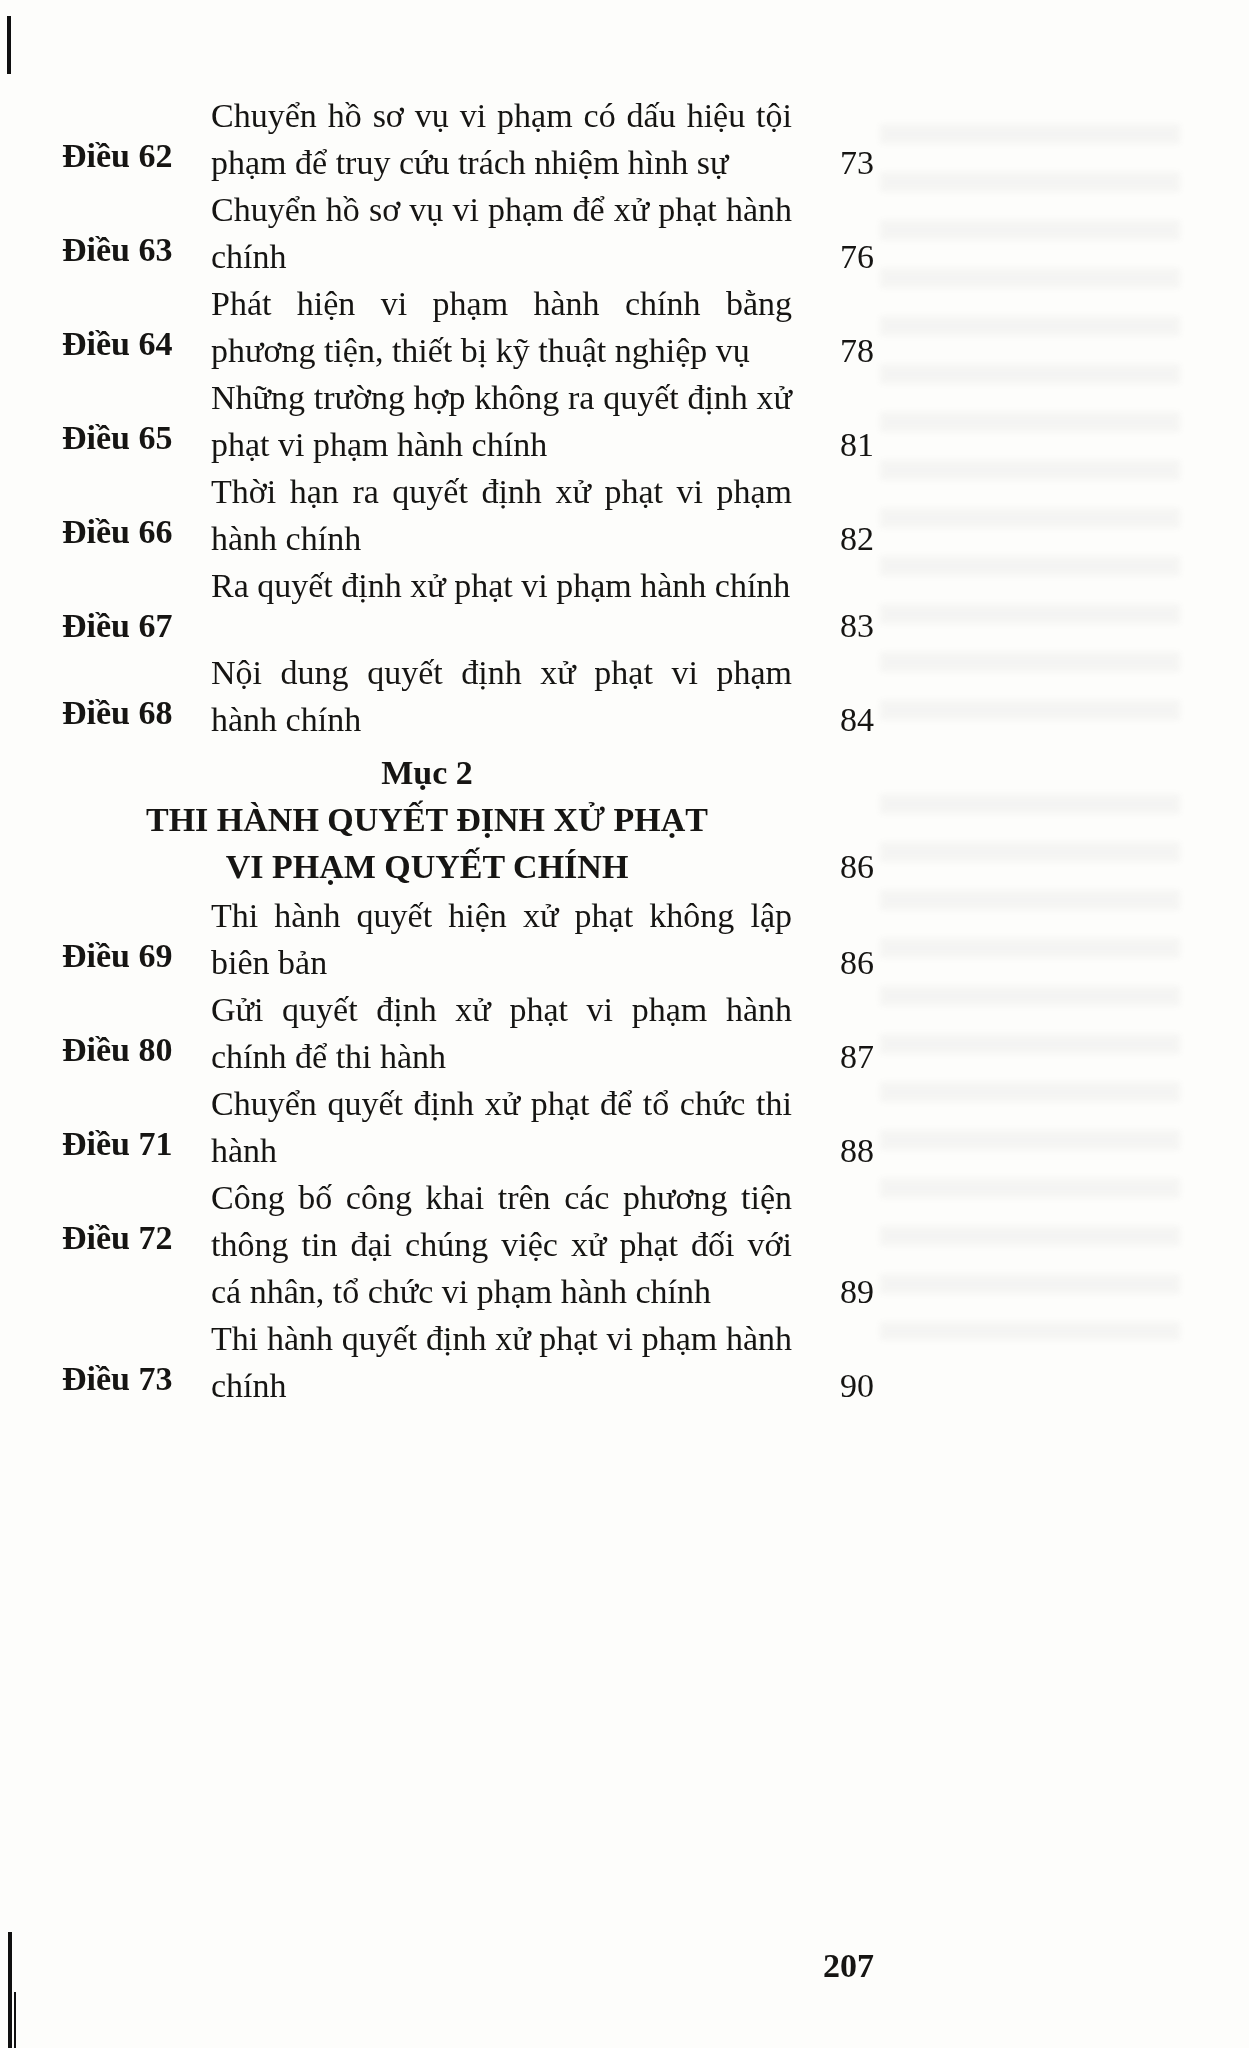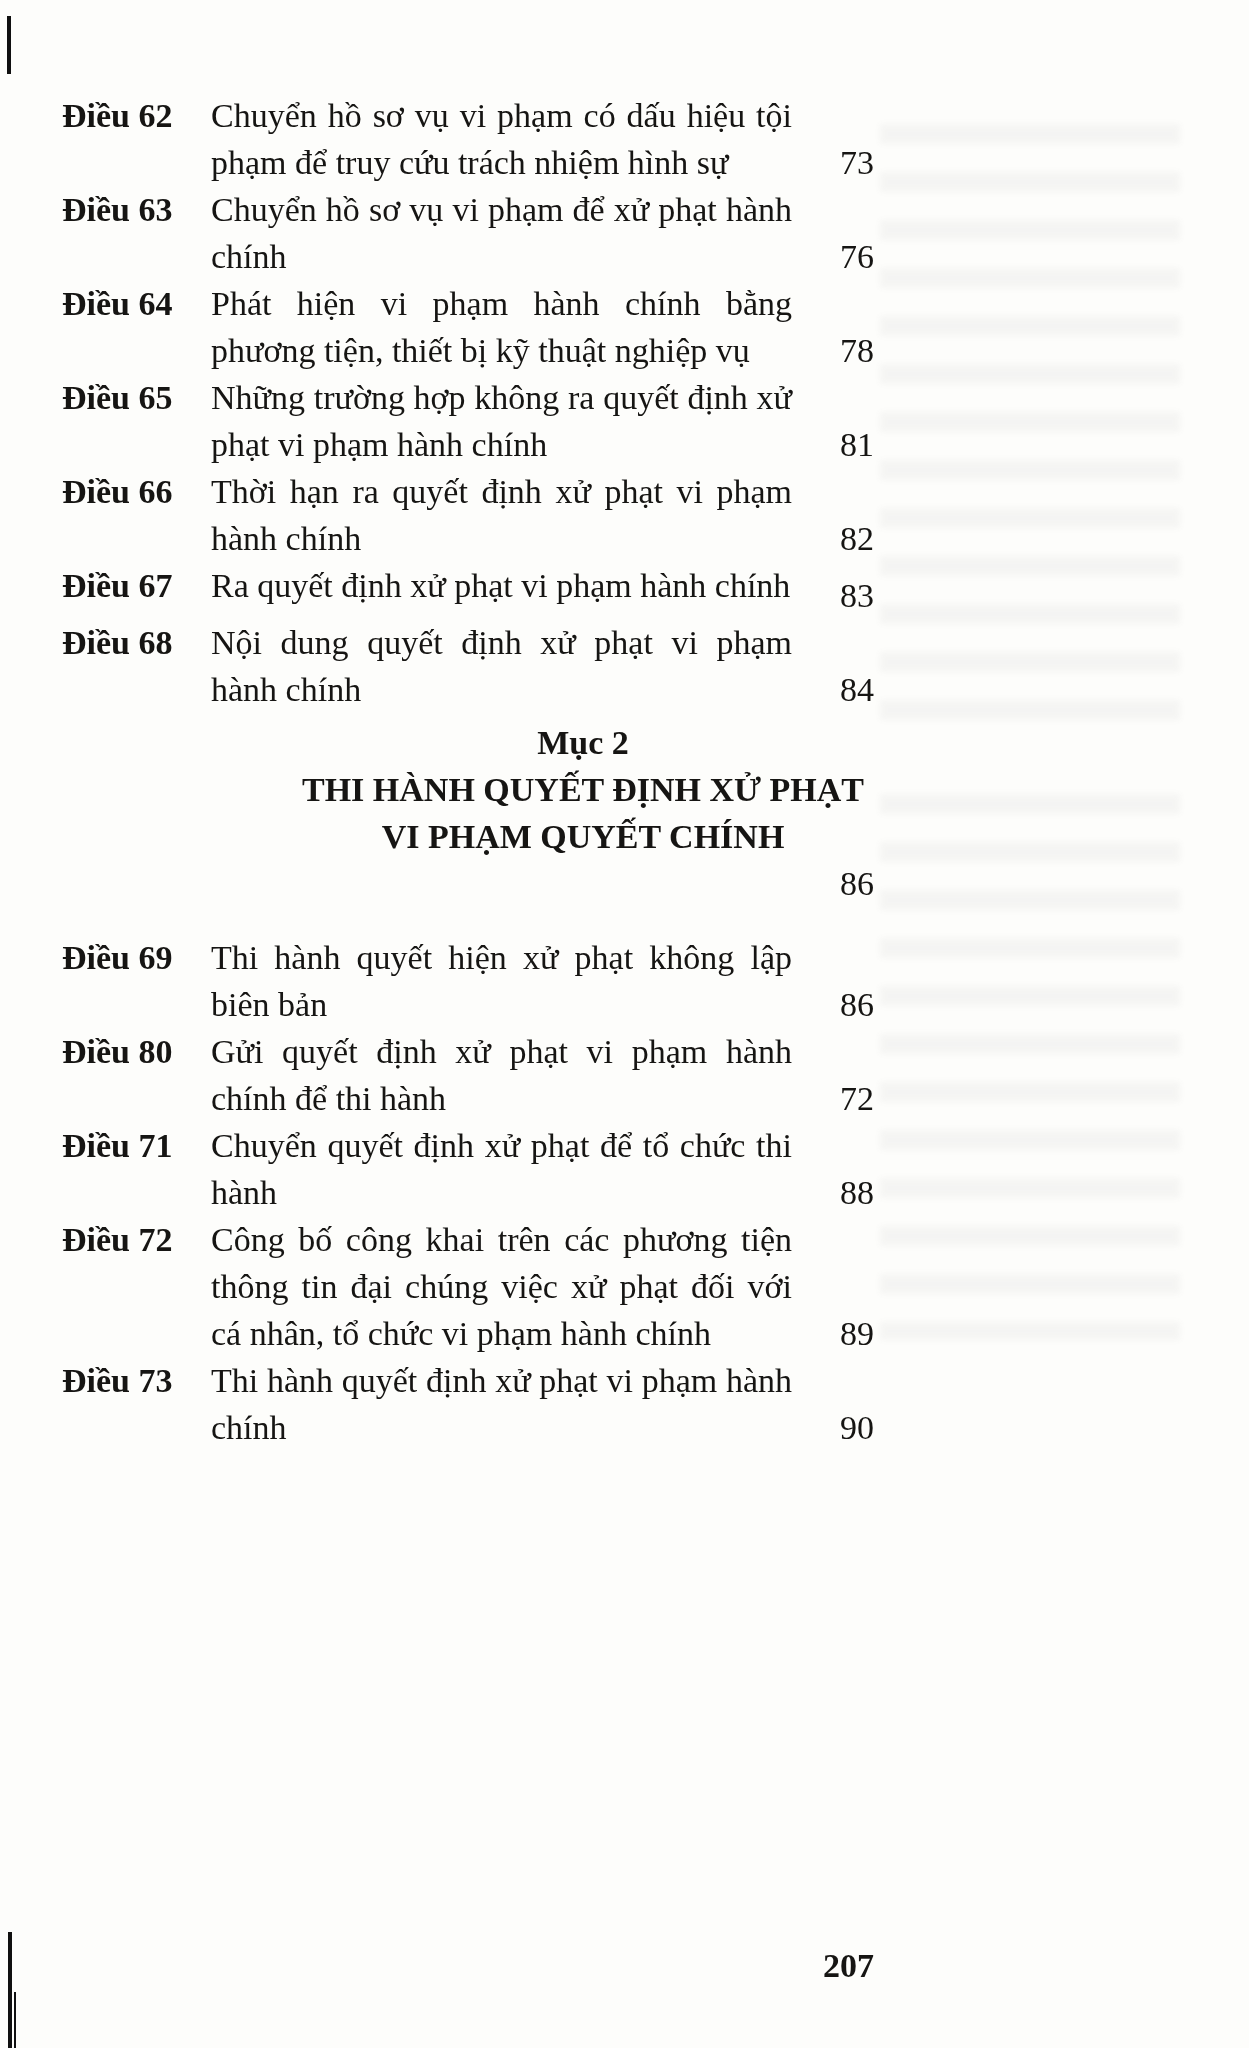--- a/index.html
+++ b/index.html
@@ -35,39 +35,39 @@
   }
   .entry {
     display: flex;
     align-items: flex-start;
   }
   .entry-label {
     width: 143px;
     flex: 0 0 143px;
     font-weight: bold;
     white-space: nowrap;
+    margin-top: 40px;
   }
   .entry-title {
     flex: 1 1 auto;
     text-align: justify;
     padding-right: 10px;
     margin-left: 6px;
   }
   .entry-page {
     flex: 0 0 72px;
     width: 72px;
     text-align: right;
     align-self: flex-end;
     margin-top: 10px;
   }
   .section {
     display: flex;
-    align-items: flex-end;
+    align-items: flex-start;
     margin: 6px 0 2px 0;
-    flex-direction: column;
   }
   .section-text {
     flex: 1 1 auto;
     text-align: center;
     font-weight: bold;
     padding-right: 10px;
   }
   .section-page {
     flex: 0 0 72px;
     width: 72px;
@@ -166,21 +166,21 @@
 
     <div class="entry">
       <div class="entry-label">Điều 69</div>
       <div class="entry-title">Thi hành quyết hiện xử phạt không lập biên bản</div>
       <div class="entry-page">86</div>
     </div>
 
     <div class="entry">
       <div class="entry-label">Điều 80</div>
       <div class="entry-title">Gửi quyết định xử phạt vi phạm hành chính để thi hành</div>
-      <div class="entry-page">72</div>
+      <div class="entry-page">87</div>
     </div>
 
     <div class="entry">
       <div class="entry-label">Điều 71</div>
       <div class="entry-title">Chuyển quyết định xử phạt để tổ chức thi hành</div>
       <div class="entry-page">88</div>
     </div>
 
     <div class="entry">
       <div class="entry-label">Điều 72</div>

